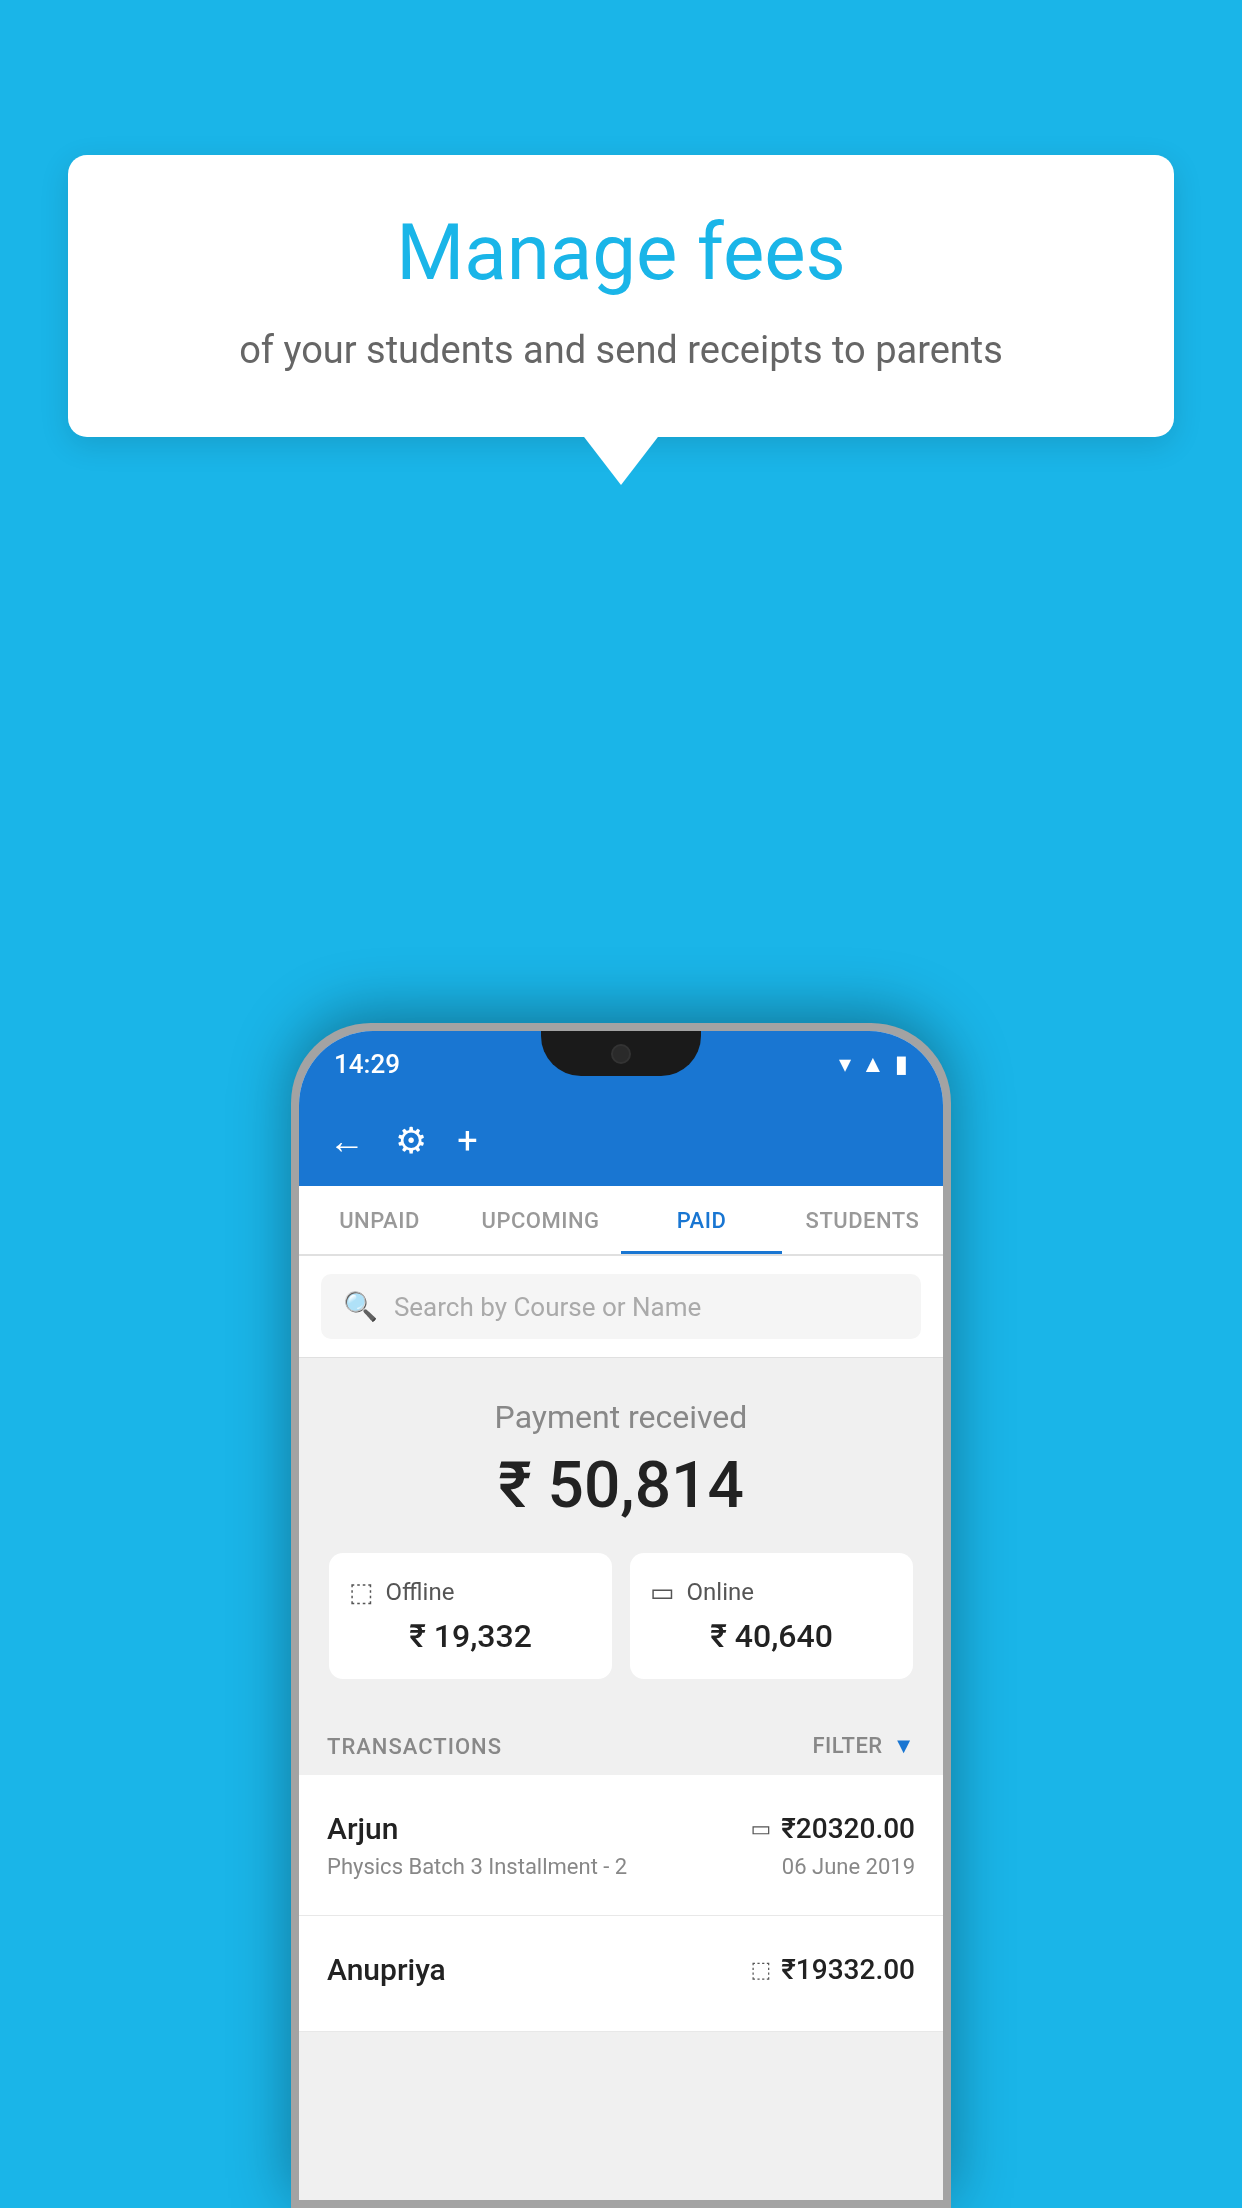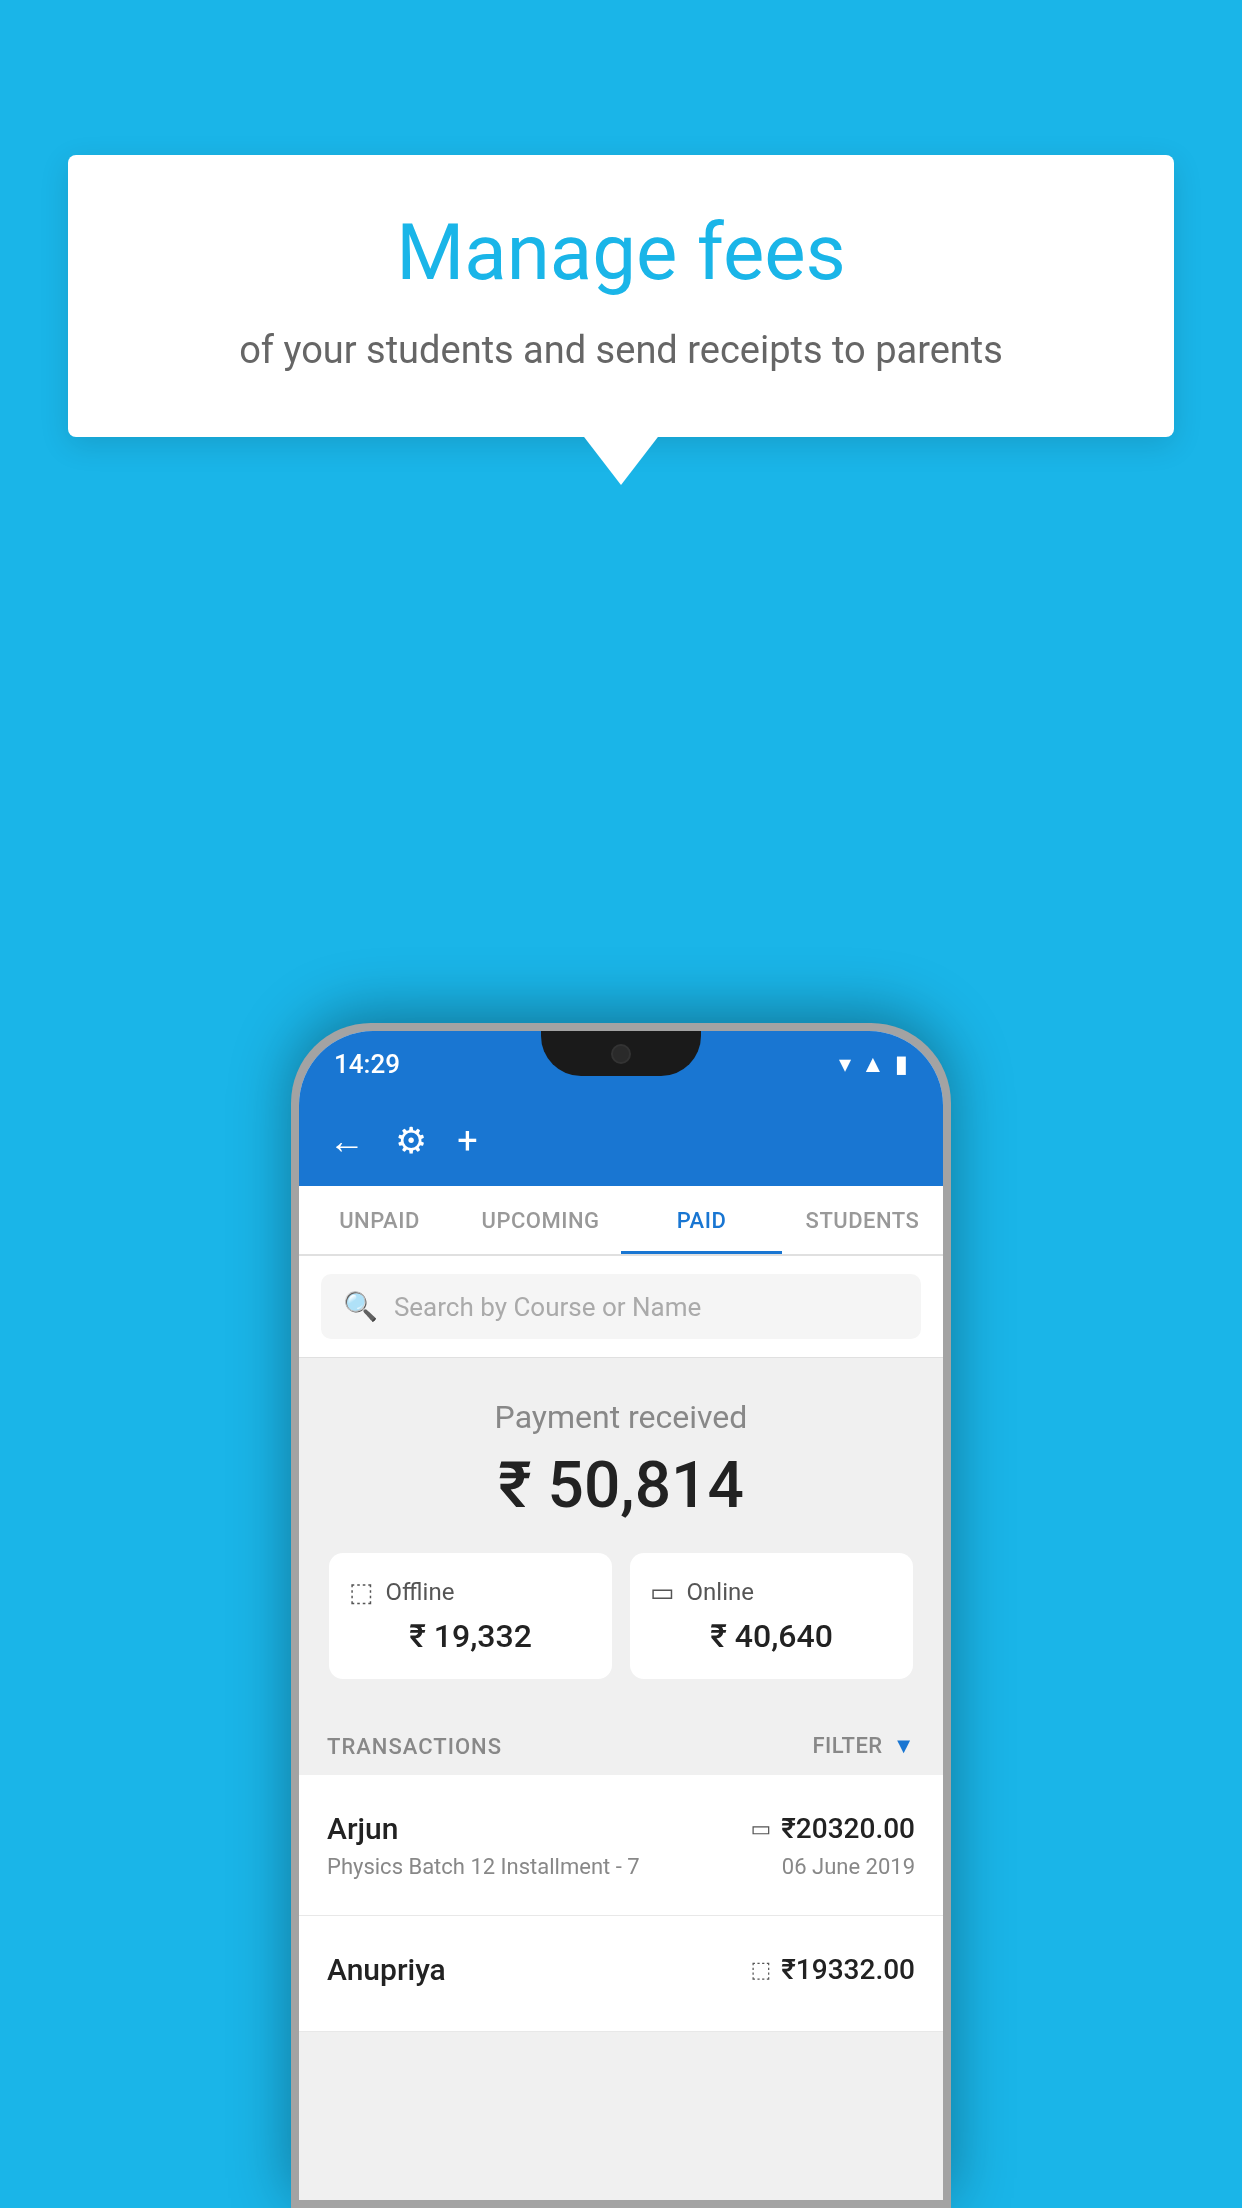--- a/index.html
+++ b/index.html
@@ -13,21 +13,21 @@
       position: relative;
     }
 
     
     .speech-bubble {
       position: absolute;
       top: 155px;
       left: 68px;
       right: 68px;
       background: white;
-      border-radius: 8px;
+      border-radius: 19px;
       padding: 55px 60px 60px;
       text-align: center;
       box-shadow: 0 8px 30px rgba(0,0,0,0.12);
     }
     .speech-bubble::after {
       content: '';
       position: absolute;
       bottom: -48px;
       left: 50%;
       transform: translateX(-50%);
@@ -407,21 +407,21 @@
 
       <div class="transaction-row">
         <div class="transaction-top">
           <span class="transaction-name">Arjun</span>
           <div class="transaction-amount-wrap">
             <span class="transaction-pay-icon">▭</span>
             <span class="transaction-amount">₹20320.00</span>
           </div>
         </div>
         <div class="transaction-bottom">
-          <span class="transaction-detail">Physics Batch 12 Installment - 7</span>
+          <span class="transaction-detail">Physics Batch 3 Installment - 2</span>
           <span class="transaction-date">06 June 2019</span>
         </div>
       </div>
 
       <div class="transaction-row">
         <div class="transaction-top">
           <span class="transaction-name">Anupriya</span>
           <div class="transaction-amount-wrap">
             <span class="transaction-pay-icon">⬚</span>
             <span class="transaction-amount">₹19332.00</span>

